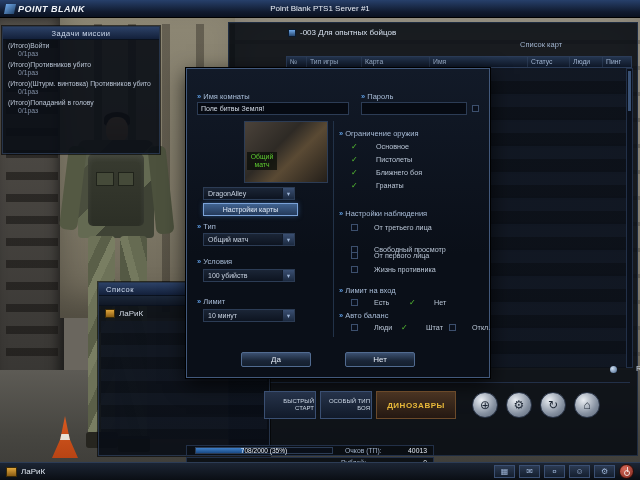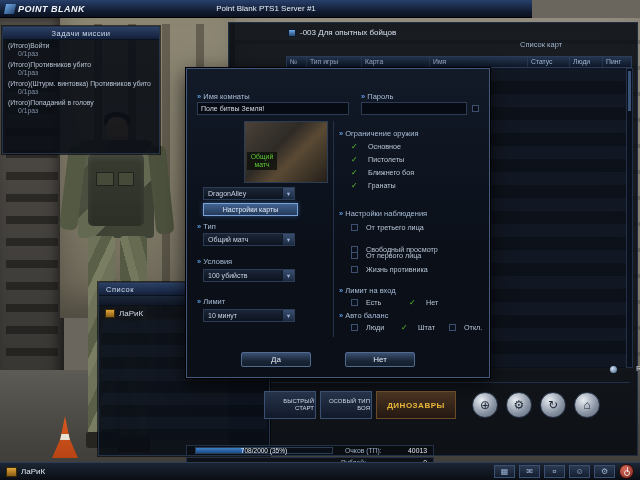--- a/index.html
+++ b/index.html
@@ -43,21 +43,21 @@
   .s-arm-l { position:absolute; left:6px; top:36px; width:18px; height:84px; background:#545943; transform:rotate(7deg); border-radius:6px; }
   .s-arm-r { position:absolute; left:94px; top:36px; width:18px; height:88px; background:#4c513d; transform:rotate(-6deg); border-radius:6px; }
   .s-leg1 { position:absolute; left:30px; top:126px; width:27px; height:200px;
     background:repeating-linear-gradient(115deg,#6d7258 0 12px,#5a5f48 12px 22px,#797e62 22px 30px); border-radius:4px; }
   .s-leg2 { position:absolute; left:62px; top:126px; width:27px; height:204px;
     background:repeating-linear-gradient(75deg,#666b52 0 12px,#545944 12px 22px,#74795e 22px 30px); border-radius:4px; }
   .s-boot1 { position:absolute; left:28px; top:322px; width:32px; height:16px; background:#26251f; border-radius:3px; }
   .s-boot2 { position:absolute; left:60px; top:326px; width:32px; height:16px; background:#23221c; border-radius:3px; }
 
   
-  .titlebar { left:0; top:0; width:532px; height:18px;
+  .titlebar { left:0; top:0; width:640px; height:18px;
     background:linear-gradient(#27406b,#101a2e 70%,#0a1120);
     border-bottom:1px solid #000; display:flex; align-items:center; }
   .logo { display:flex; align-items:center; gap:3px; padding-left:5px; width:150px; }
   .logo-ico { width:10px; height:10px; background:linear-gradient(135deg,#6fa8e8,#24466e); transform:skewX(-12deg); }
   .logo-txt { color:#f2f5fa; font-size:9px; font-weight:bold; font-style:italic; letter-spacing:.5px; }
   .win-title { flex:1; text-align:center; color:#e9eef6; font-size:8px; padding-right:150px; }
 
   .panel { background:rgba(9,13,21,.9); border:1px solid #26344a; box-shadow:0 0 0 1px rgba(0,0,0,.6); }
   .panel-hd { height:13px; background:linear-gradient(#2c4166,#13203a); border-bottom:1px solid #0a111d;
     color:#cfdbee; font-size:7.5px; display:flex; align-items:center; justify-content:center; letter-spacing:.5px; }
@@ -109,21 +109,21 @@
     display:flex; align-items:center; padding-left:4px; position:absolute; }
   .sel::after { content:"▼"; position:absolute; right:0; top:0; bottom:0; width:11px; font-size:5.5px; color:#9fb6d8;
     background:linear-gradient(#3a4f72,#1c2a40); border-left:1px solid #111a28; display:flex; align-items:center; justify-content:center; }
   .dbtn { position:absolute; display:flex; align-items:center; justify-content:center; font-size:7px; color:#dfe9f6;
     background:linear-gradient(#40628f,#243a5a); border:1px solid #7aa2d8; box-shadow:0 0 5px rgba(70,130,200,.5); }
   .map-prev { left:57px; top:52px; width:84px; height:62px; border:1px solid #2c3c55;
     background:linear-gradient(135deg,#4a423a 0%,#2e2a25 40%,#5a4a34 60%,#241f1a 100%); }
   .map-badge { position:absolute; left:2px; top:30px; background:rgba(5,10,5,.7); padding:1px 2px;
     color:#5ecb30; font-size:6.8px; line-height:8px; width:30px; text-align:center; }
   .divider-v { left:146px; top:52px; width:1px; height:216px; background:#223248; }
-  .chkrow { position:absolute; display:flex; align-items:center; gap:8px; }
+  .chkrow { position:absolute; display:flex; align-items:center; gap:16px; }
   .chk { color:#58c232; font-size:8px; font-weight:bold; width:9px; line-height:8px; }
   .chk::before { content:"✓"; }
   .box { width:7px; height:7px; border:1px solid #3c4f6d; background:#0a101c; }
   .chkrow span.t { color:#bac6d6; font-size:7.2px; }
   .btn { position:absolute; display:flex; align-items:center; justify-content:center; color:#e4ebf5; font-size:8px;
     background:linear-gradient(#3b5070,#1a2638 60%,#141f2e); border:1px solid #516b90; border-radius:2px; }
 
   
   .act-btn { position:absolute; width:52px; height:28px; font-size:6px; color:#cdd8e6; text-align:right;
     background:linear-gradient(#26334a,#111a2a); border:1px solid #3a4f72; display:flex; align-items:center; justify-content:center;

